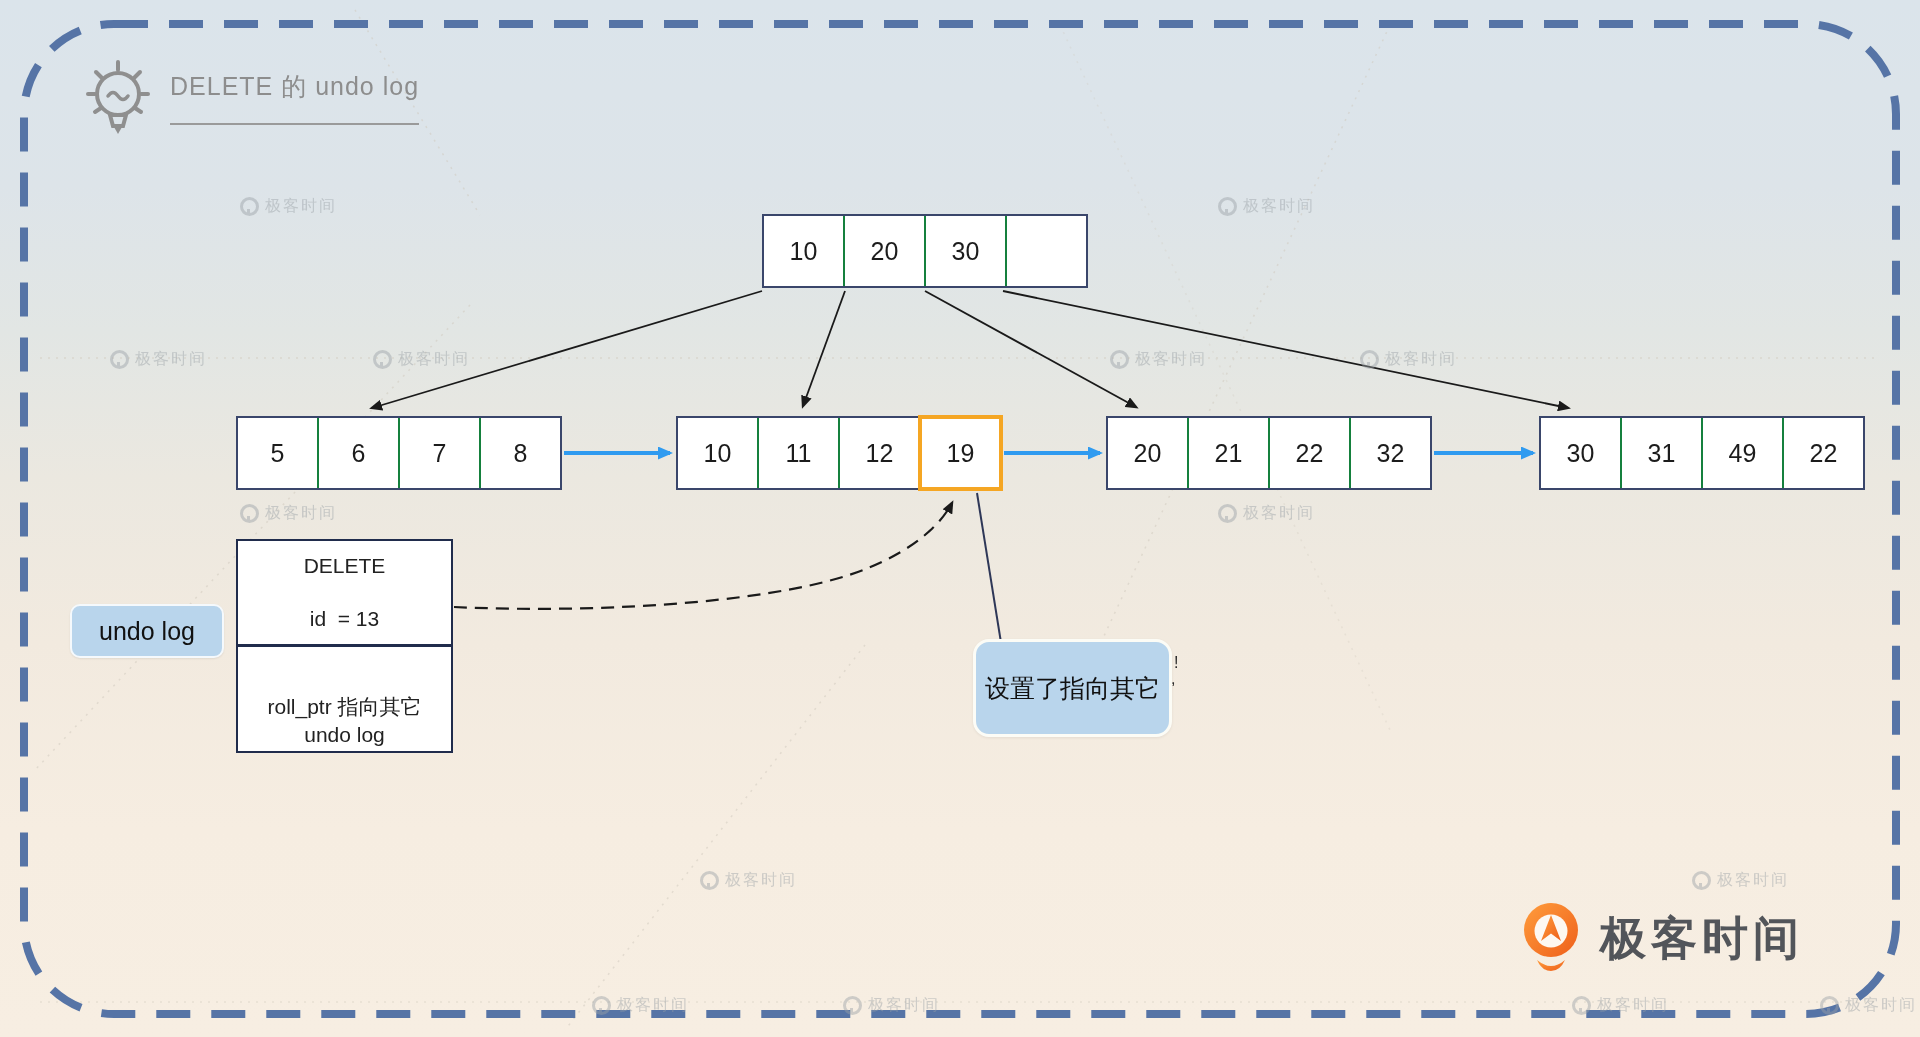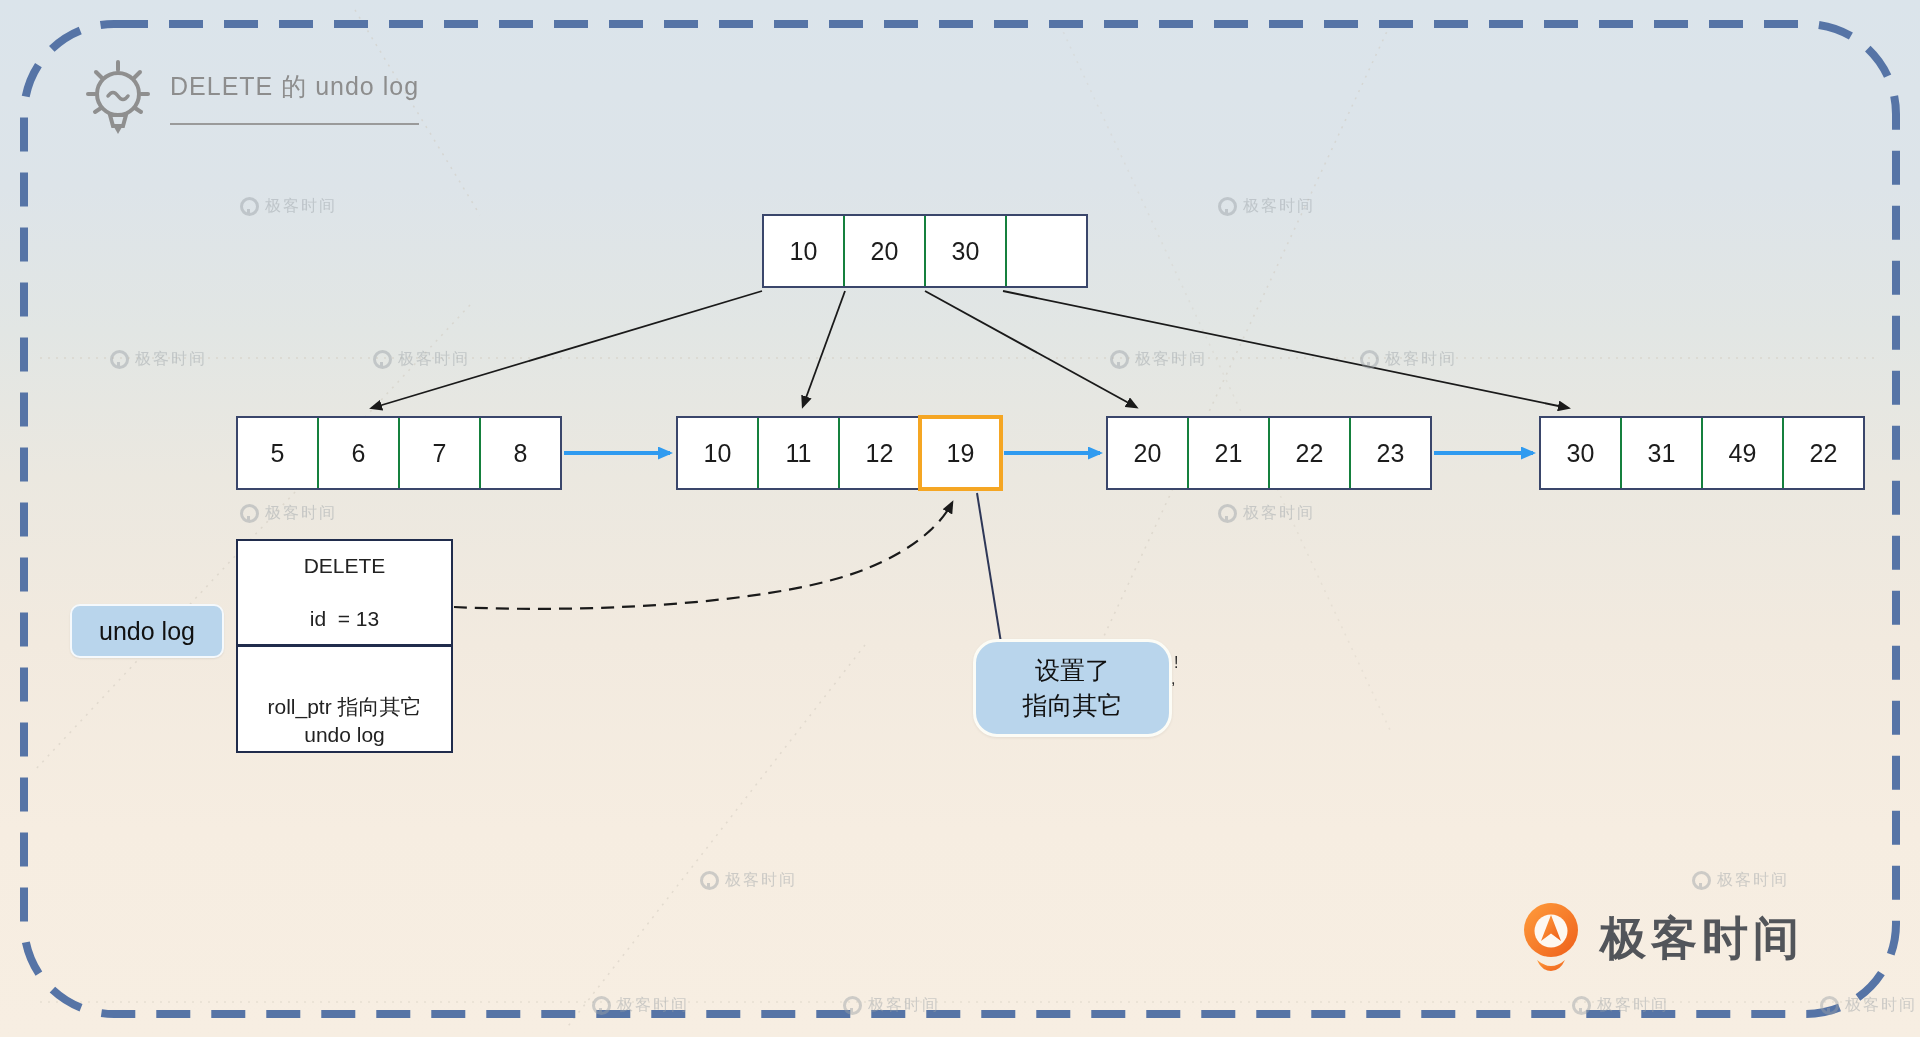--- a/index.html
+++ b/index.html
@@ -41,22 +41,22 @@
     display:flex;flex-direction:column;gap:44px;
   }
   .undo-box .sec{flex:1;display:flex;flex-direction:column;align-items:center;justify-content:center;
     font-size:21px;color:#222;line-height:28px;text-align:center;}
   .undo-box .sec.top{border-bottom:3px solid #202c4c;flex:0 0 106px;box-sizing:border-box;}
   .undo-box .pre{white-space:pre;margin-top:25px;}
 
   
   .callout{
     position:absolute;left:973px;top:639px;width:199px;height:98px;z-index:3;
-    background:#b9d5ec;border:3px solid #fcfcf6;border-radius:24px;box-sizing:border-box;
-    display:flex;flex-direction:column;align-items:center;justify-content:center;
+    background:#b9d5ec;border:3px solid #fcfcf6;border-radius:16px;box-sizing:border-box;
+    display:flex;flex-direction:row;align-items:center;justify-content:center;
     font-size:25px;color:#111;line-height:35px;box-shadow:0 1px 3px rgba(0,0,0,.07);
   }
   .artifact{position:absolute;z-index:2;color:#2a2a2a;font-size:16px;line-height:16px;}
 
   
   .wm{position:absolute;display:flex;align-items:center;gap:6px;color:#9aa1a6;opacity:.45;
     font-size:16px;letter-spacing:2px;z-index:1;}
   .wm-ring{width:13px;height:13px;border:3px solid #9aa1a6;border-radius:50%;position:relative;}
   .wm-ring::after{content:"";position:absolute;left:4px;top:9px;width:3px;height:6px;background:#9aa1a6;}
 
@@ -146,21 +146,21 @@
     <div class="cell">10</div>
     <div class="cell">11</div>
     <div class="cell">12</div>
     <div class="cell hl">19</div>
   </div>
 
   <div class="node" style="left:1106px;top:416px;">
     <div class="cell">20</div>
     <div class="cell">21</div>
     <div class="cell">22</div>
-    <div class="cell">23</div>
+    <div class="cell">32</div>
   </div>
 
   <div class="node" style="left:1539px;top:416px;">
     <div class="cell">30</div>
     <div class="cell">31</div>
     <div class="cell">49</div>
     <div class="cell">22</div>
   </div>
 
   <div class="undo-label">undo log</div>

